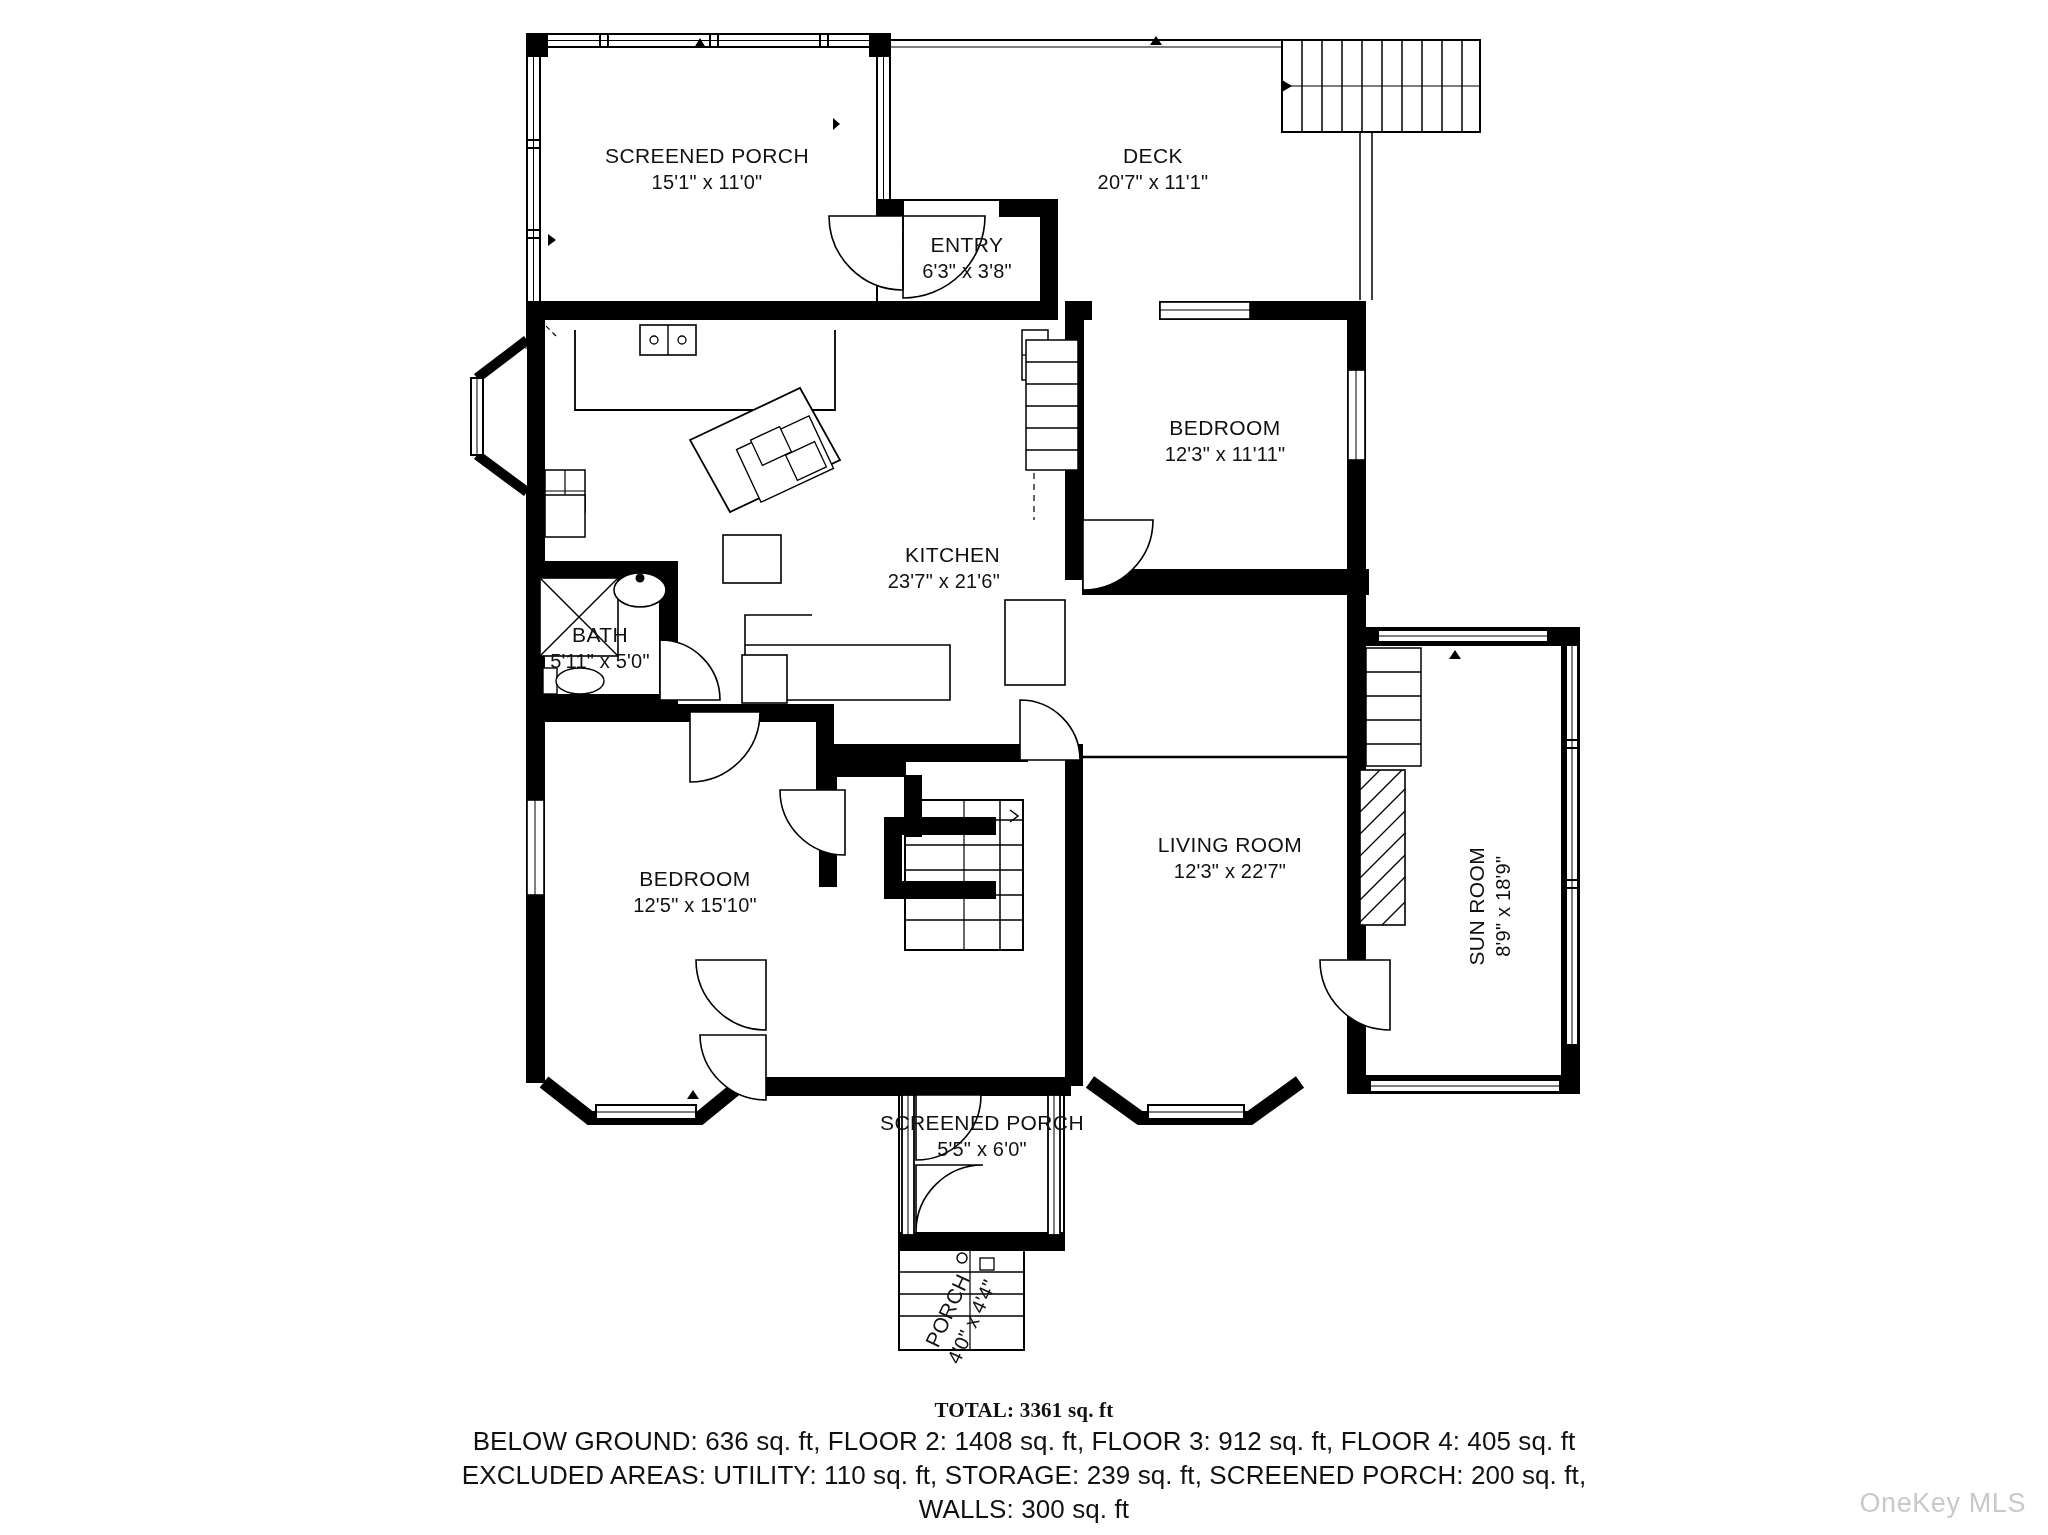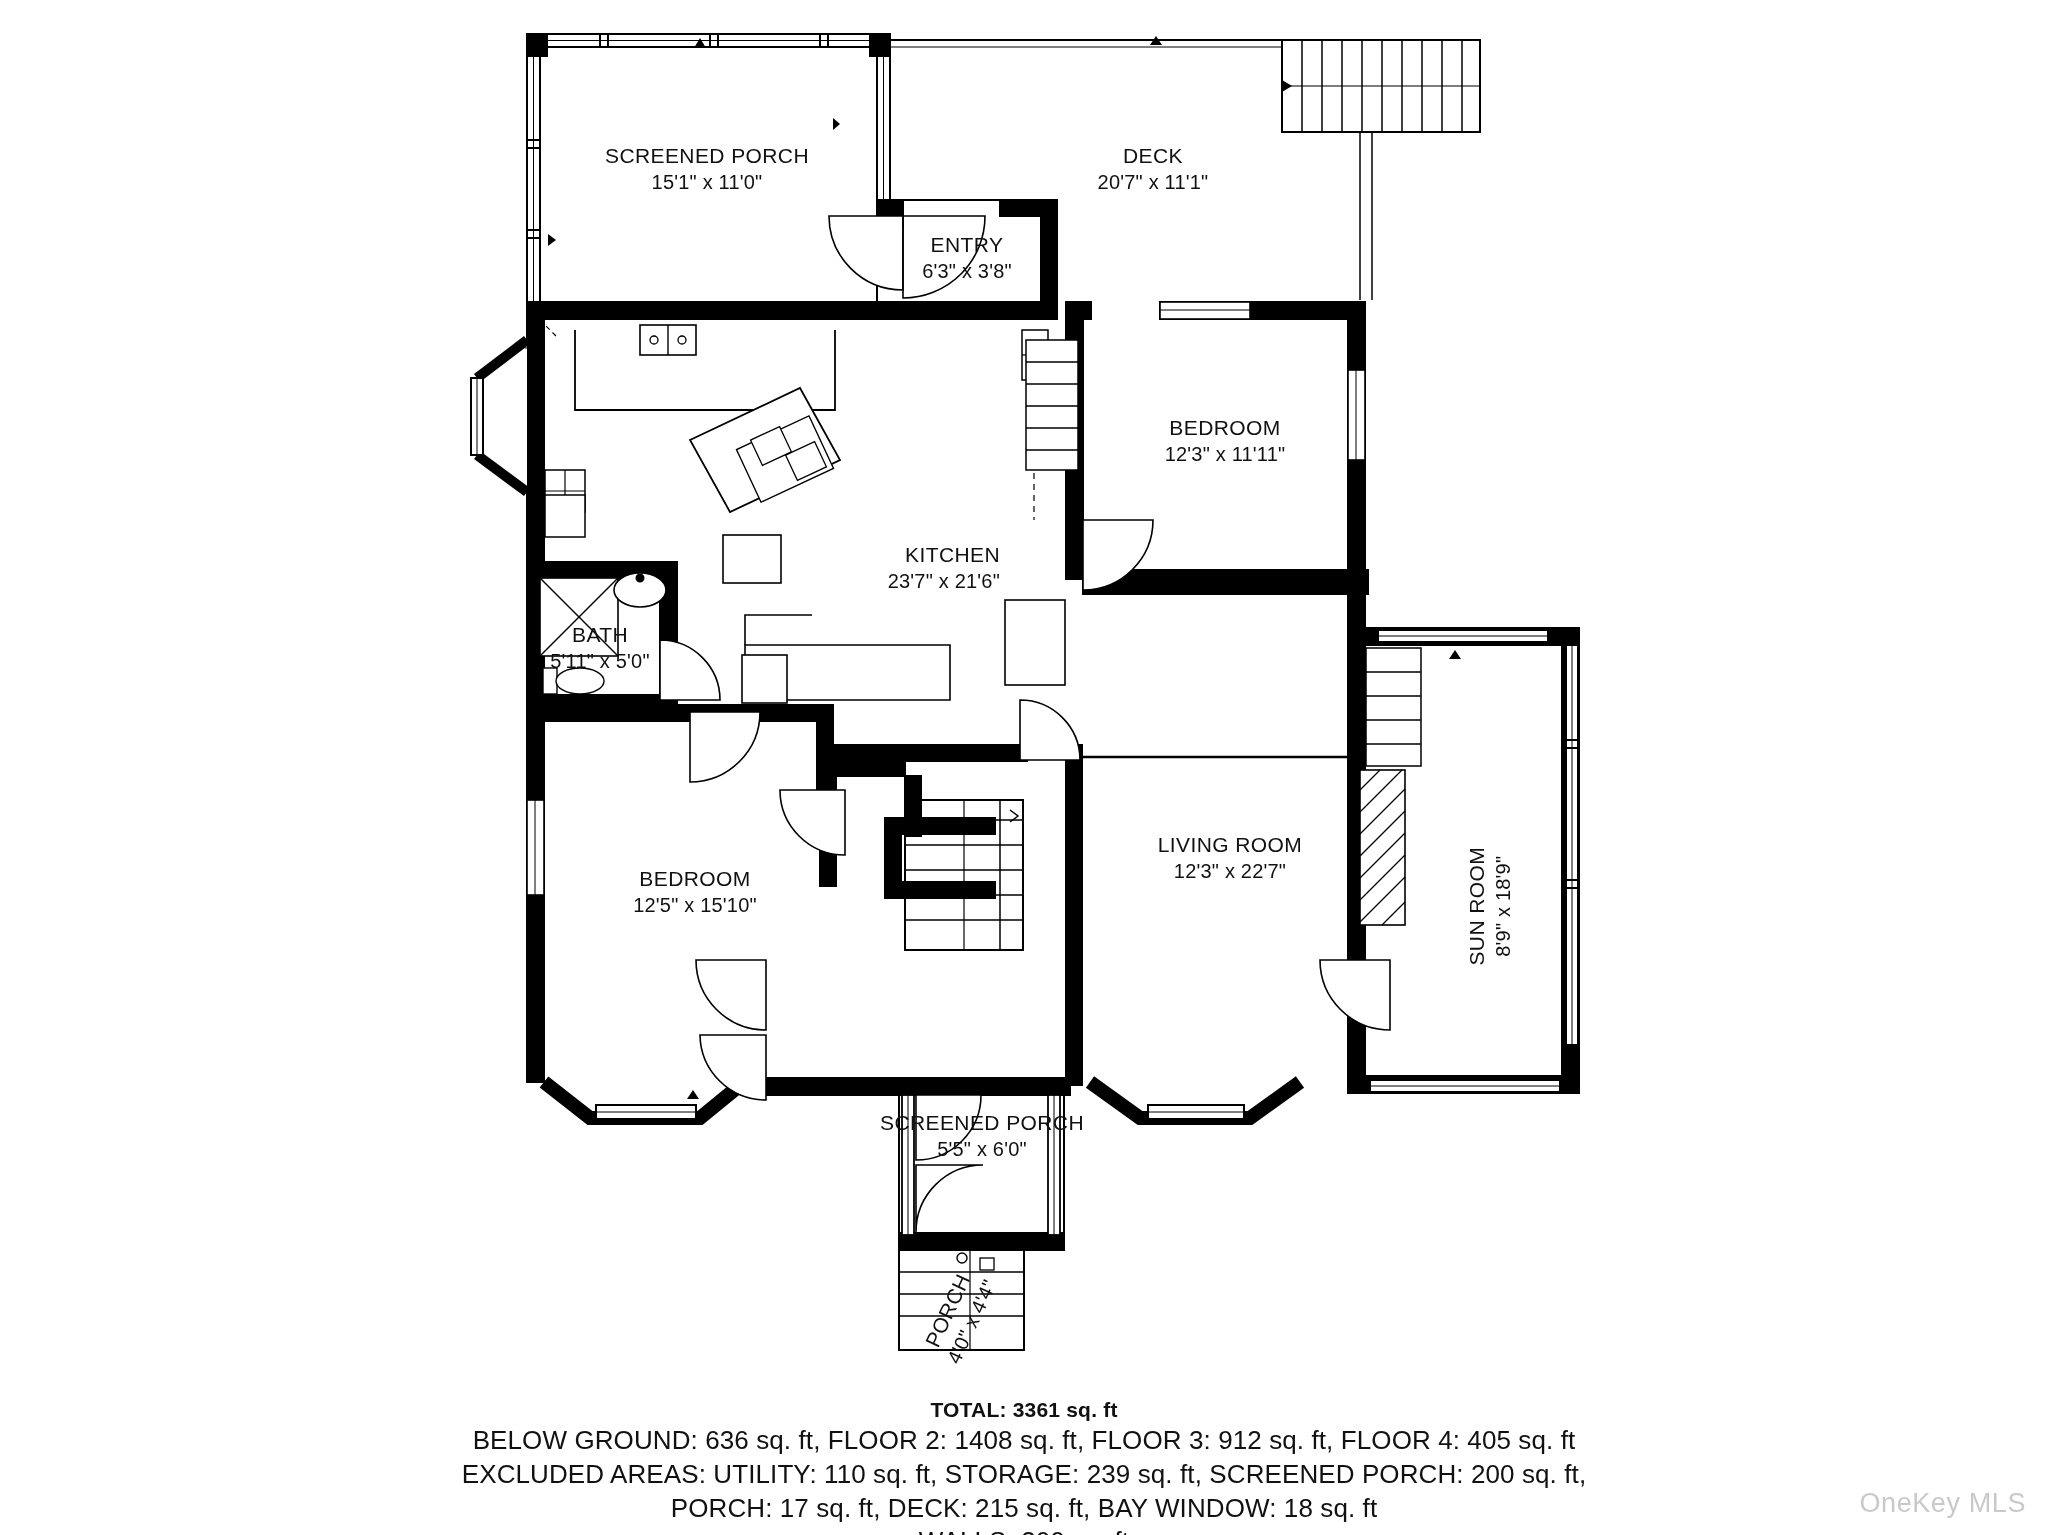--- a/index.html
+++ b/index.html
@@ -12,21 +12,21 @@
 
   
   .room-label{position:absolute;text-align:center;line-height:1.28;
               color:#111;white-space:nowrap;}
   .room-label .rm-name{font-size:21px;letter-spacing:.4px;}
   .room-label .rm-dim{font-size:20px;letter-spacing:.2px;}
   .room-label.rot{transform-origin:center center;}
 
   
   #summary{position:absolute;left:0;top:1398px;width:2048px;text-align:center;}
-  #summary .tot{font-size:21px;font-weight:bold;letter-spacing:.2px;margin-bottom:2px;}
+  #summary .tot{font-size:21px;font-weight:bold;letter-spacing:.2px;margin-bottom:2px;font-family:Liberation Serif, serif;}
   #summary .ln{font-size:26px;letter-spacing:.1px;line-height:1.30;}
 
   #watermark{position:absolute;right:22px;bottom:16px;font-size:27px;
              color:#c9c9cd;letter-spacing:.6px;margin-top:24px;}
 </style>
 </head>
 <body>
 
 <div id="plan">
 
@@ -343,17 +343,16 @@
     <div class="rm-name">PORCH</div>
     <div class="rm-dim">4'0" x 4'4"</div>
   </div>
 
 </div>
 
 <div id="summary">
   <div class="tot">TOTAL: 3361 sq. ft</div>
   <div class="ln">BELOW GROUND: 636 sq. ft, FLOOR 2: 1408 sq. ft, FLOOR 3: 912 sq. ft, FLOOR 4: 405 sq. ft</div>
   <div class="ln">EXCLUDED AREAS: UTILITY: 110 sq. ft, STORAGE: 239 sq. ft, SCREENED PORCH: 200 sq. ft,</div>
-  <div class="ln">PORCH: 17 sq. ft, DECK: 215 sq. ft, BAY WINDOW: 18 sq. ft</div>
   <div class="ln">WALLS: 300 sq. ft</div>
 </div>
 
 <div id="watermark">OneKey MLS</div>
 
 </body></html>

